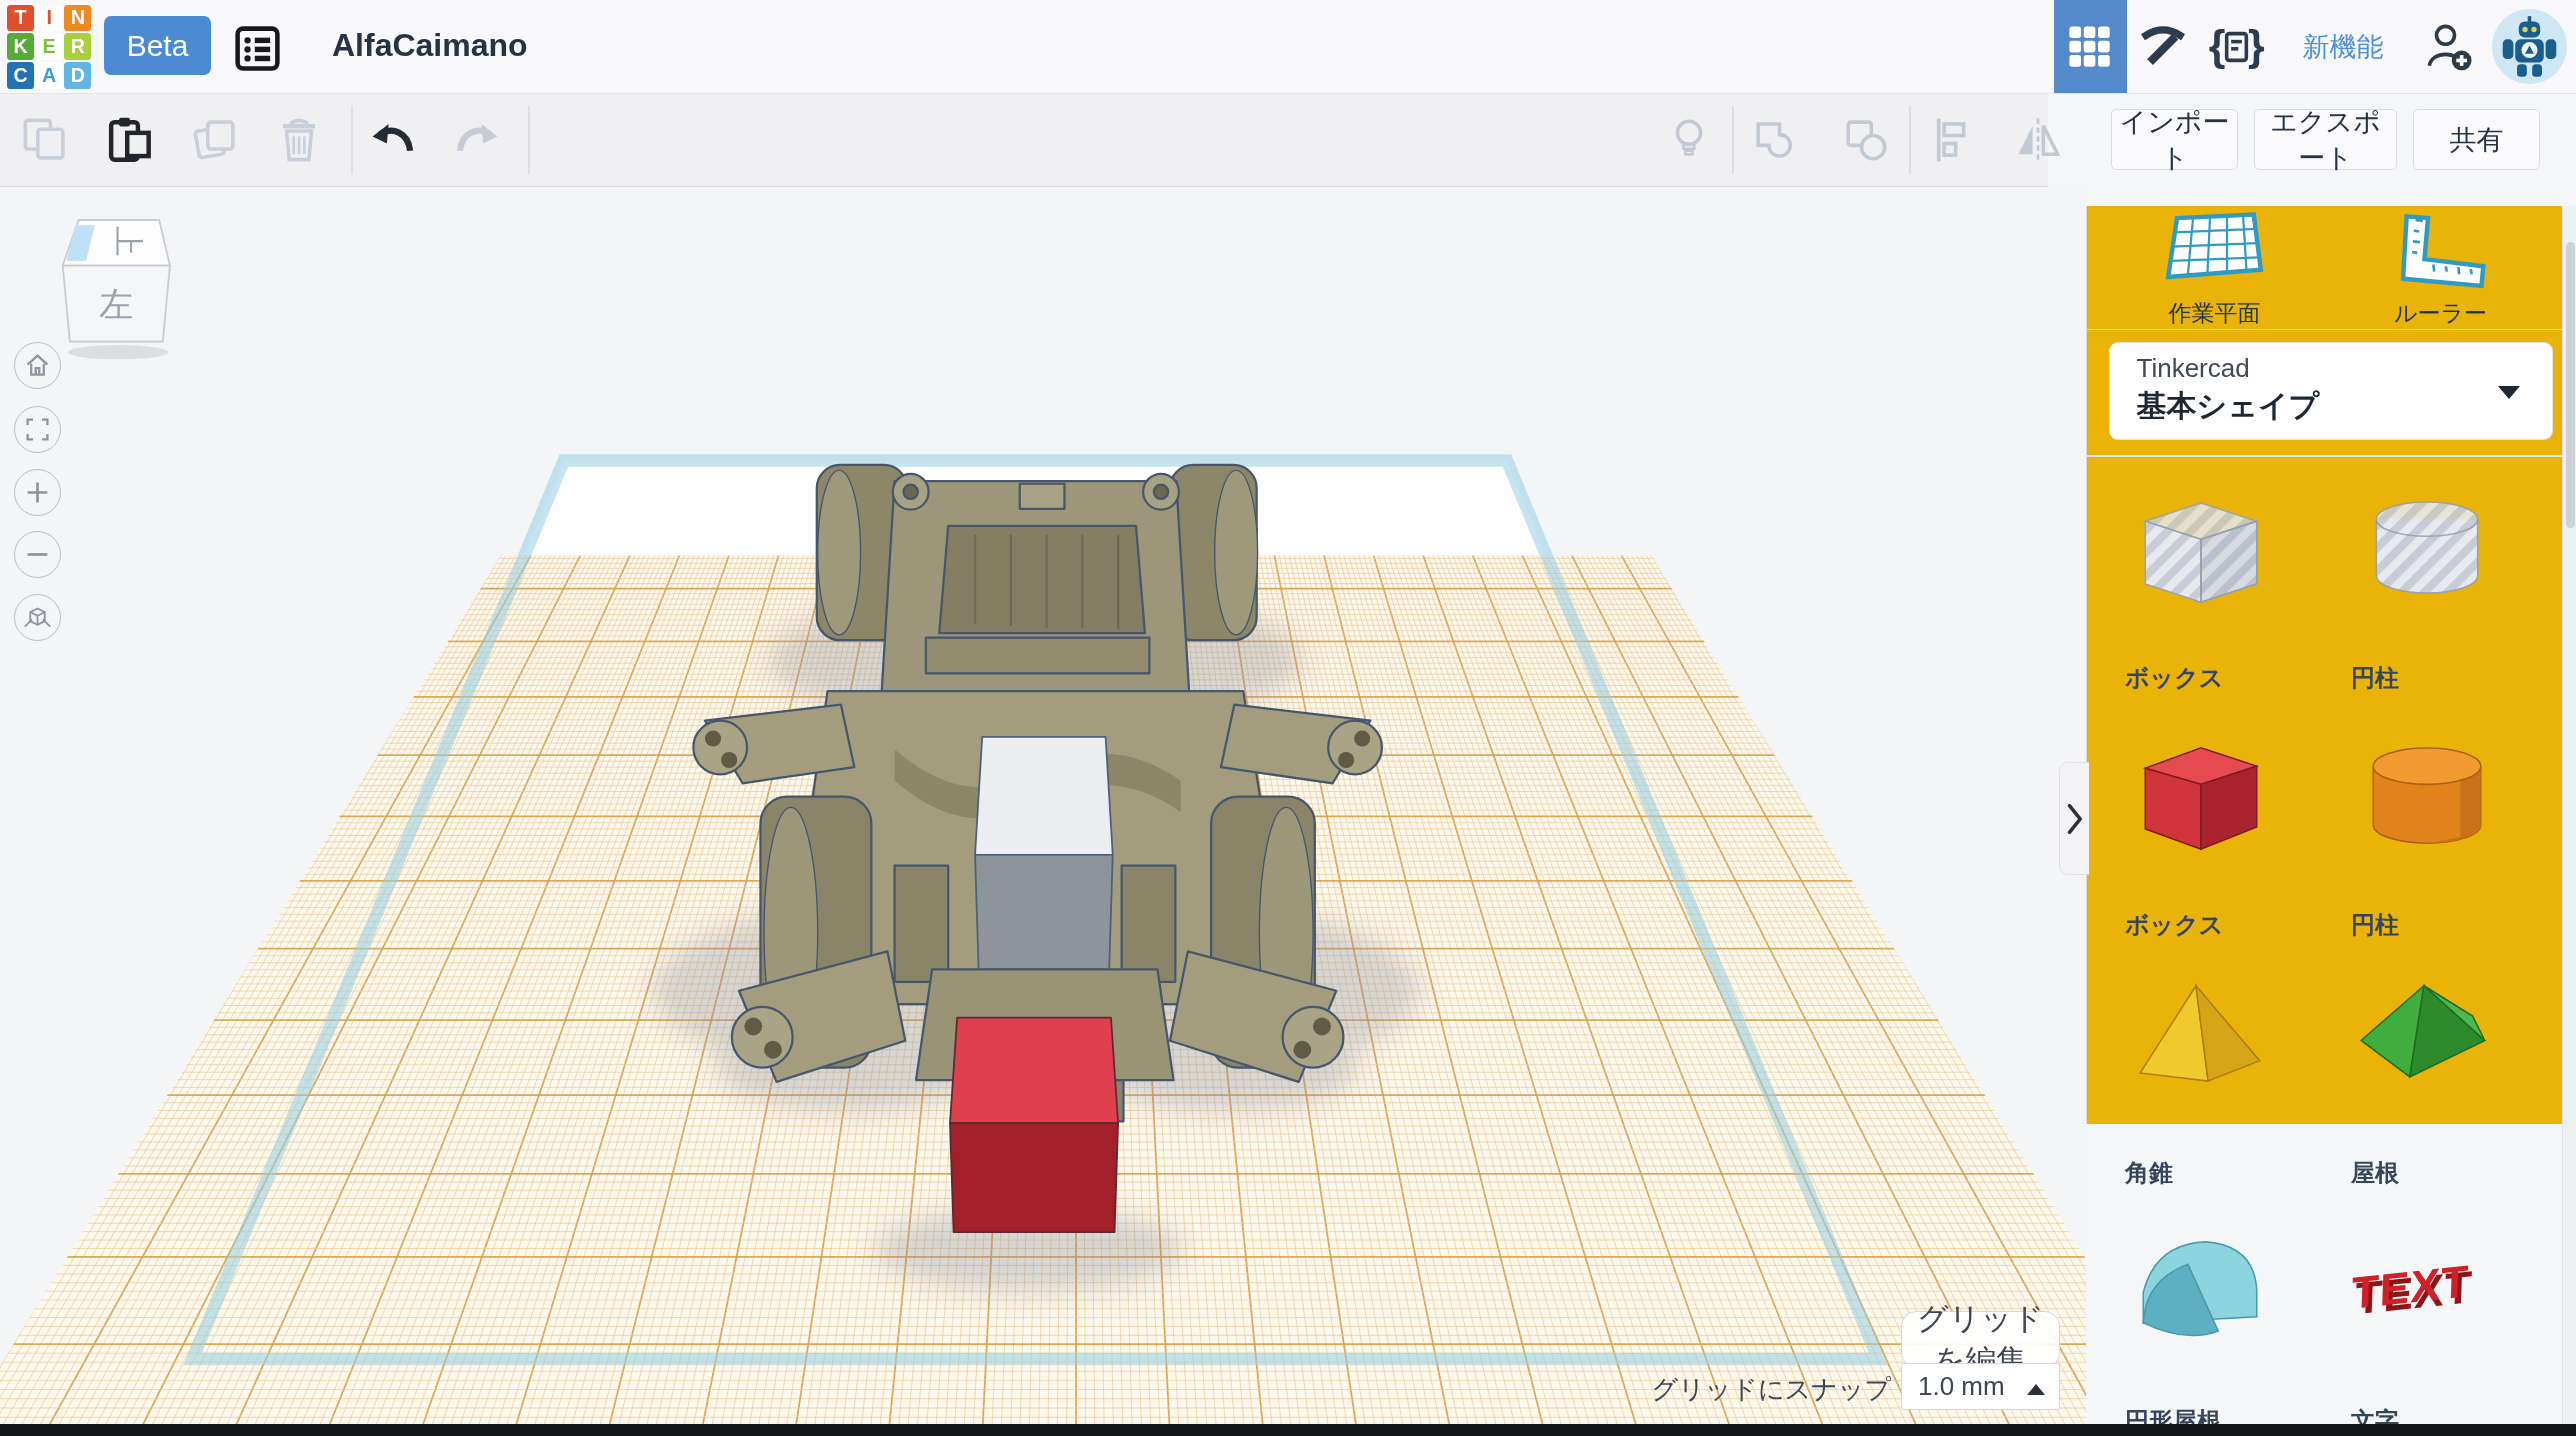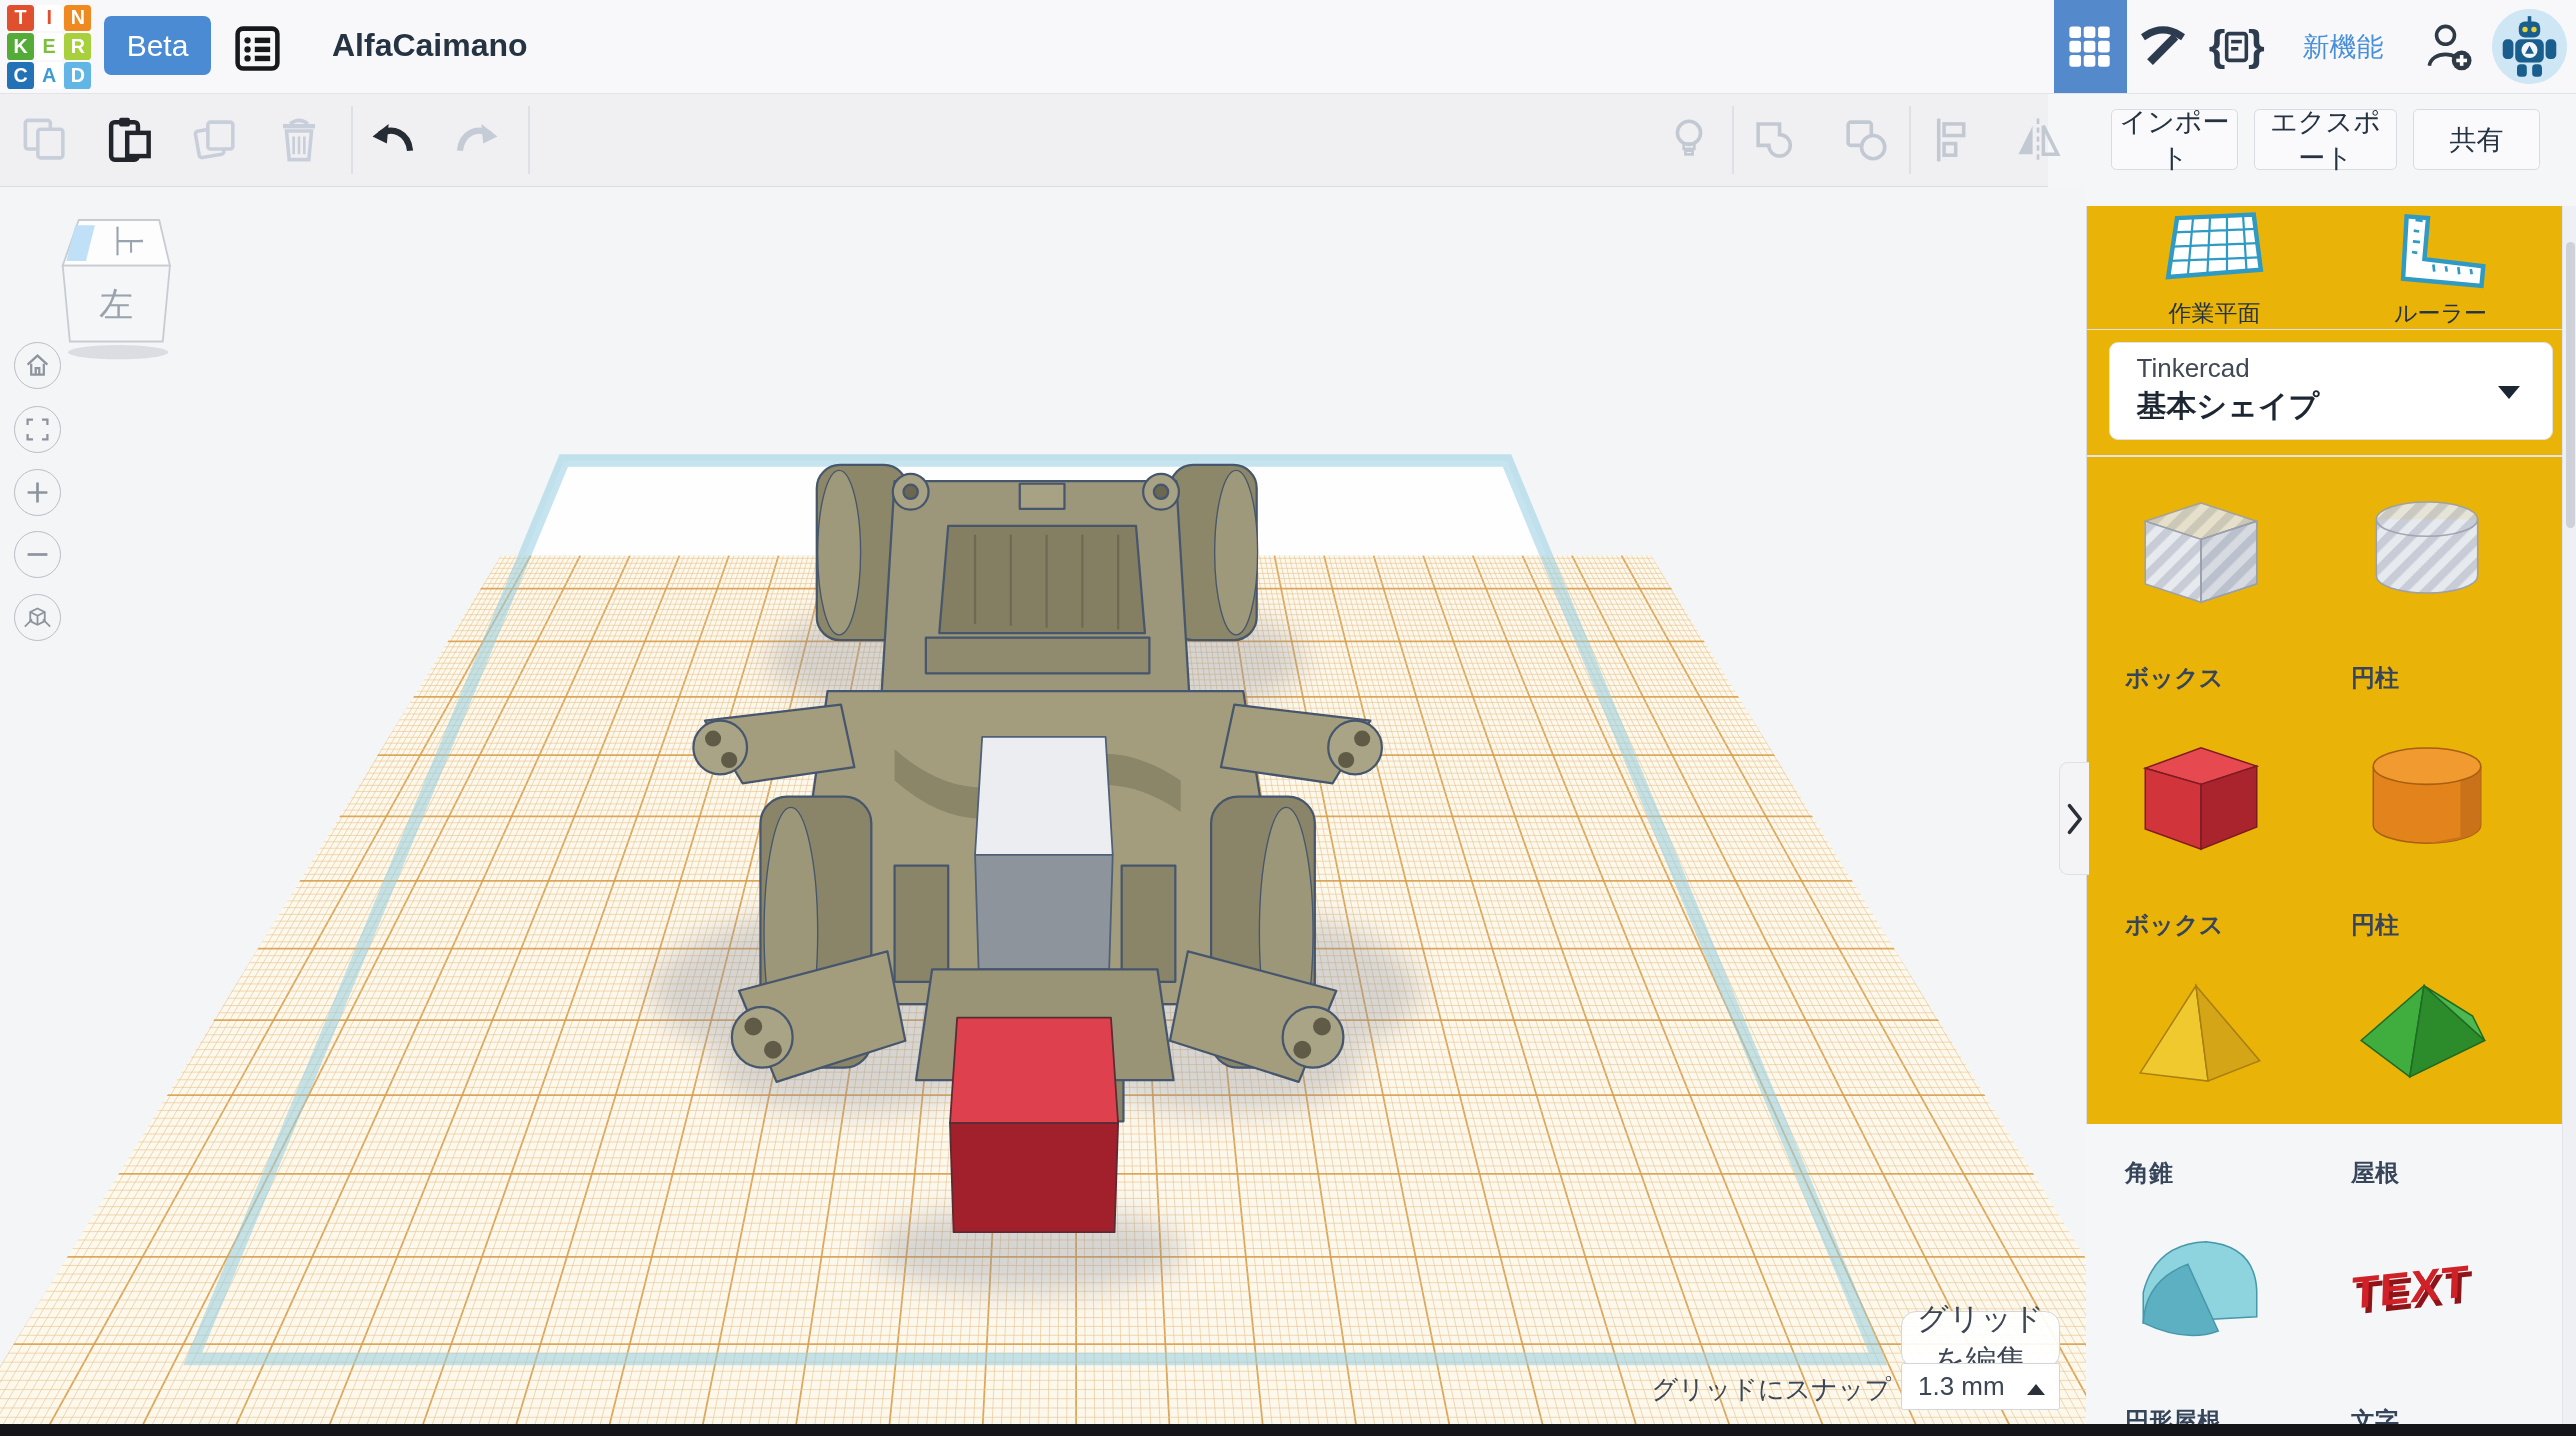--- a/index.html
+++ b/index.html
@@ -754,21 +754,21 @@
       <svg width="29" height="29" viewBox="0 0 32 32">
           <path d="M2 26 L10 18 M30 26 L22 18" stroke="#8e949e" stroke-width="2"></path>
           <polygon points="16,6 24,10 24,20 16,24 8,20 8,10" fill="none" stroke="#8e949e" stroke-width="2"></polygon>
           <path d="M8 10 L16 14 L24 10 M16 14 V24" fill="none" stroke="#8e949e" stroke-width="2"></path>
         </svg>
     </button>
 
     <button class="edit-grid-btn">グリッドを編集</button>
     <div class="snap-label">グリッドにスナップ</div>
     <div class="snap-select">
-      <span>1.3 mm</span>
+      <span>1.0 mm</span>
       <span class="snap-caret"></span>
     </div>
   </div>
 
   <div class="collapse-tab">
     <svg width="19.7" height="36" viewBox="0 0 22 40">
         <polyline points="5,5 17,20 5,35" fill="none" stroke="#2b2f36" stroke-width="4" stroke-linecap="round" stroke-linejoin="round"></polyline>
       </svg>
   </div>
 

